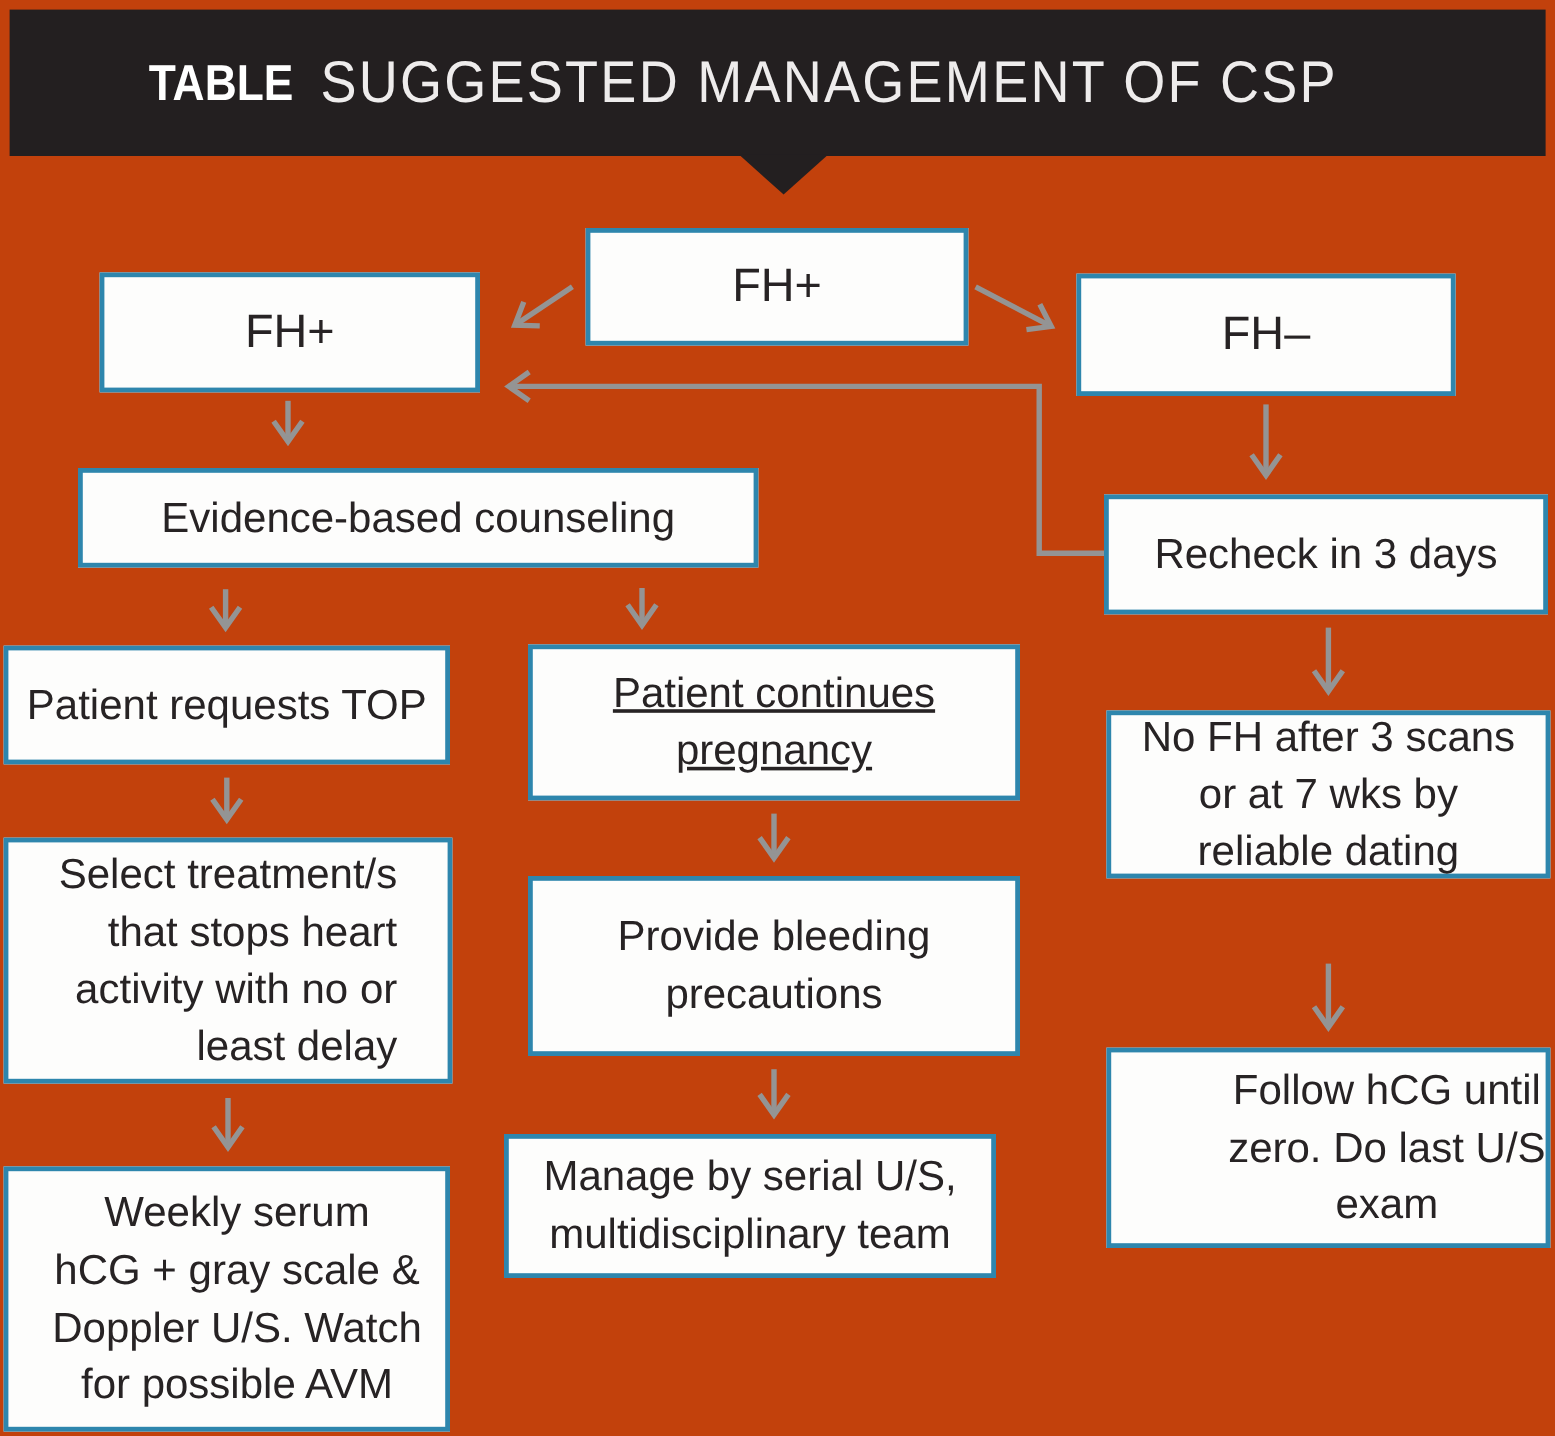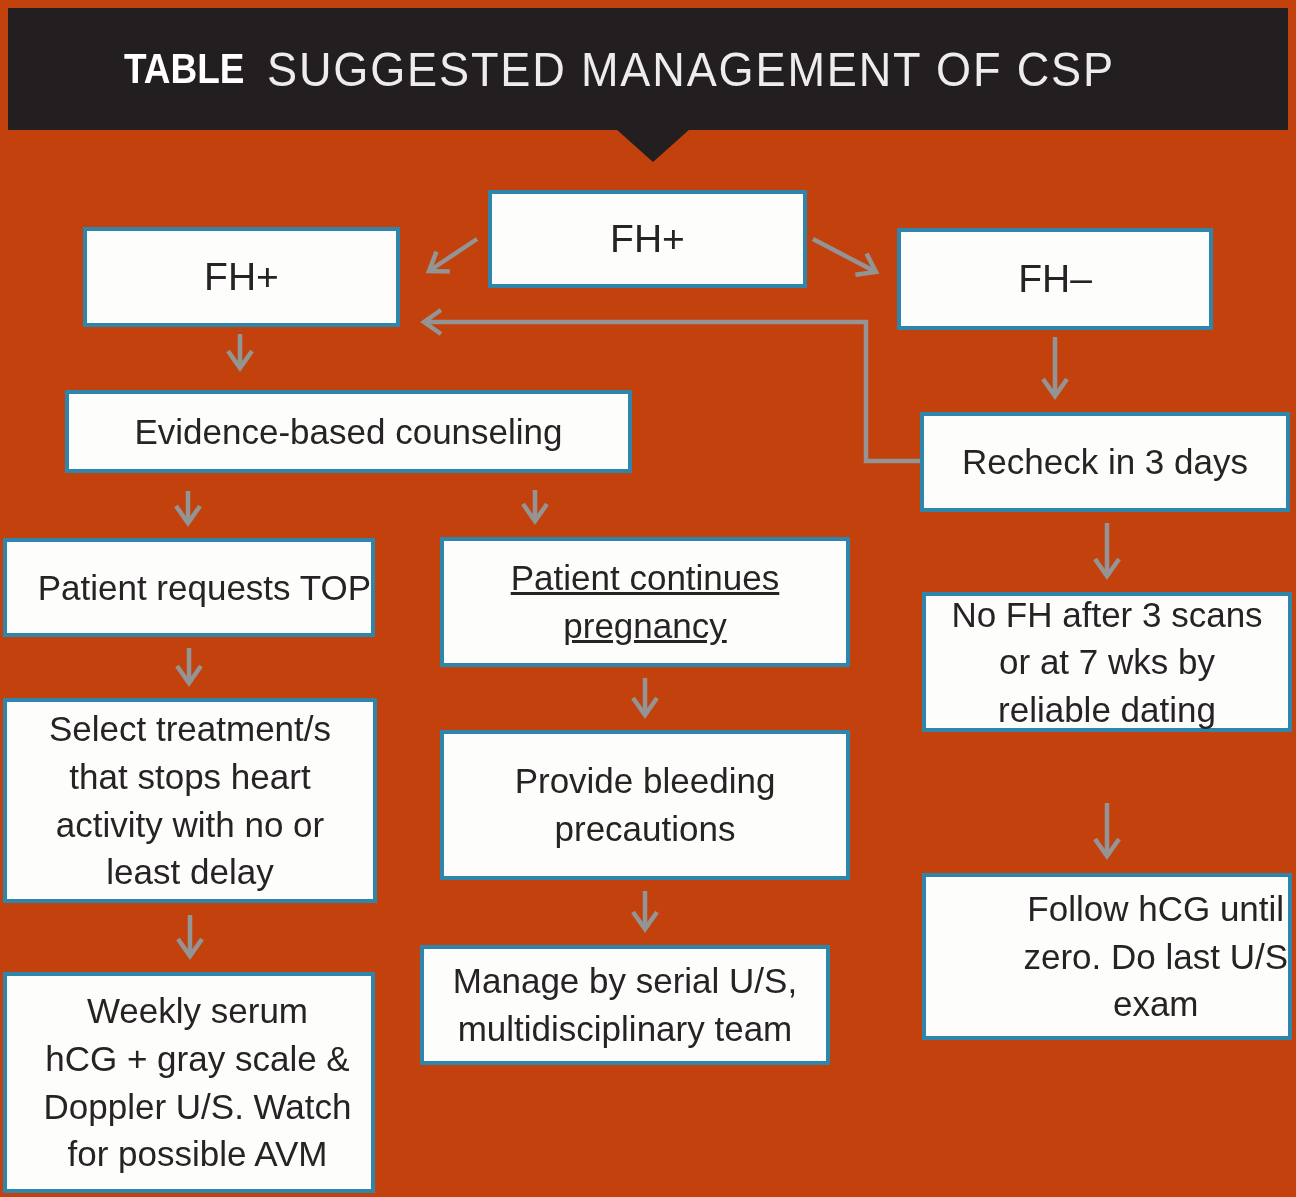--- a/index.html
+++ b/index.html
@@ -116,30 +116,30 @@
   </div>
 
   <div class="node big" style="left:897px; top:228px; width:316px; height:102px;">
     <span>FH–</span>
   </div>
 
   <div class="node" style="left:40px; top:390px; width:567px; height:83px;margin-left:25px;">
     <span>Evidence-based counseling</span>
   </div>
 
-  <div class="node" style="left:3px; top:538px; width:372px; height:99px;justify-content:flex-end;">
+  <div class="node" style="left:3px; top:538px; width:372px; height:99px;">
     <span>Patient requests TOP</span>
   </div>
 
   <div class="node" style="left:440px; top:537px; width:410px; height:130px;text-decoration:underline;">
     <span>Patient continues
 pregnancy</span>
   </div>
 
-  <div class="node" style="left:3px; top:698px; width:374px; height:205px;">
+  <div class="node" style="left:3px; top:698px; width:374px; height:205px;text-align:right;">
     <span>Select treatment/s
 that stops heart
 activity with no or
 least delay</span>
   </div>
 
   <div class="node" style="left:440px; top:730px; width:410px; height:150px;">
     <span>Provide bleeding
 precautions</span>
   </div>

